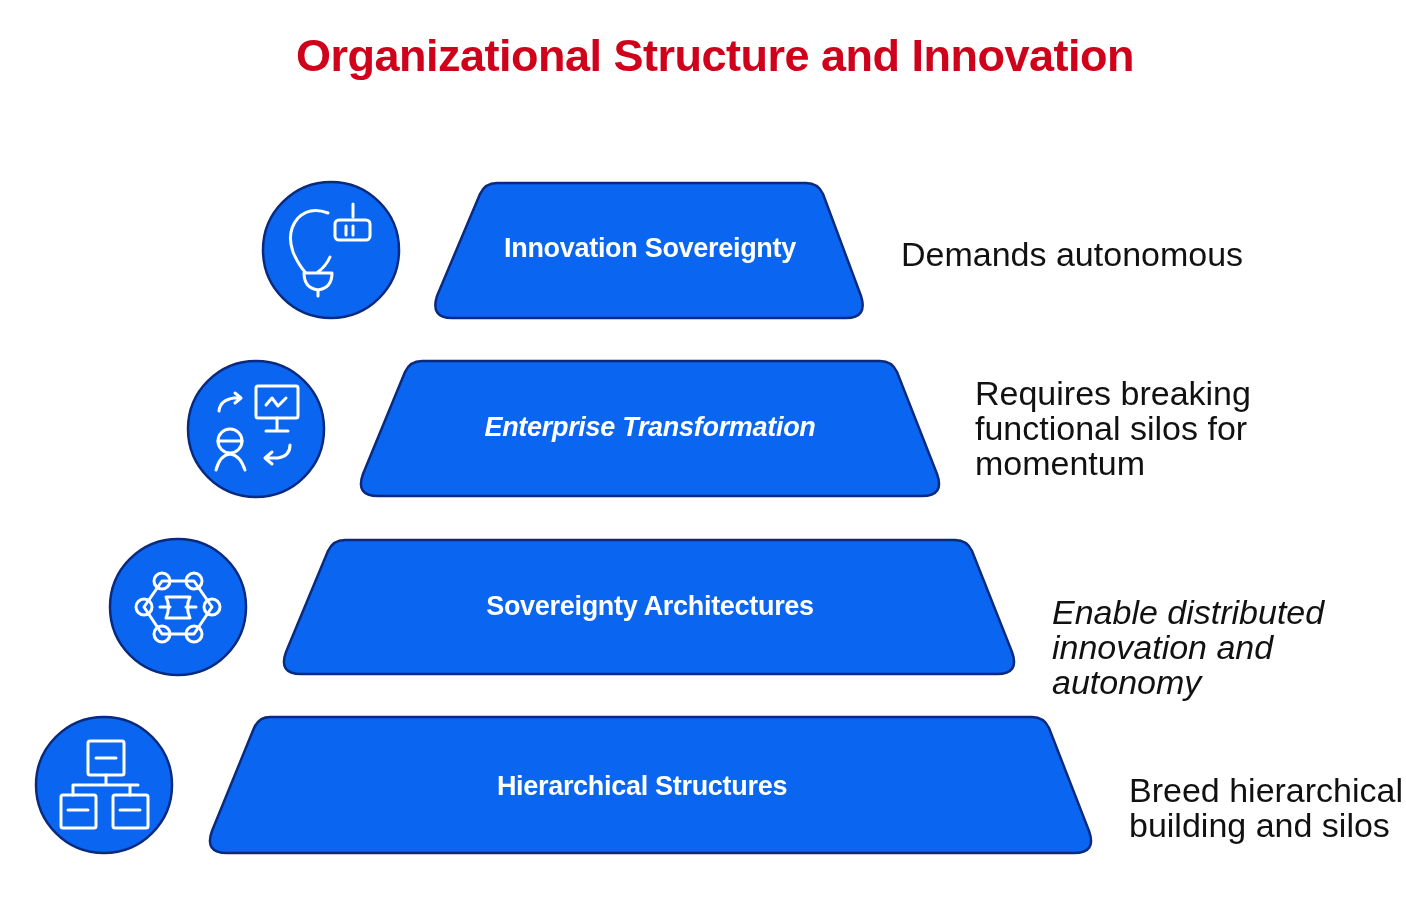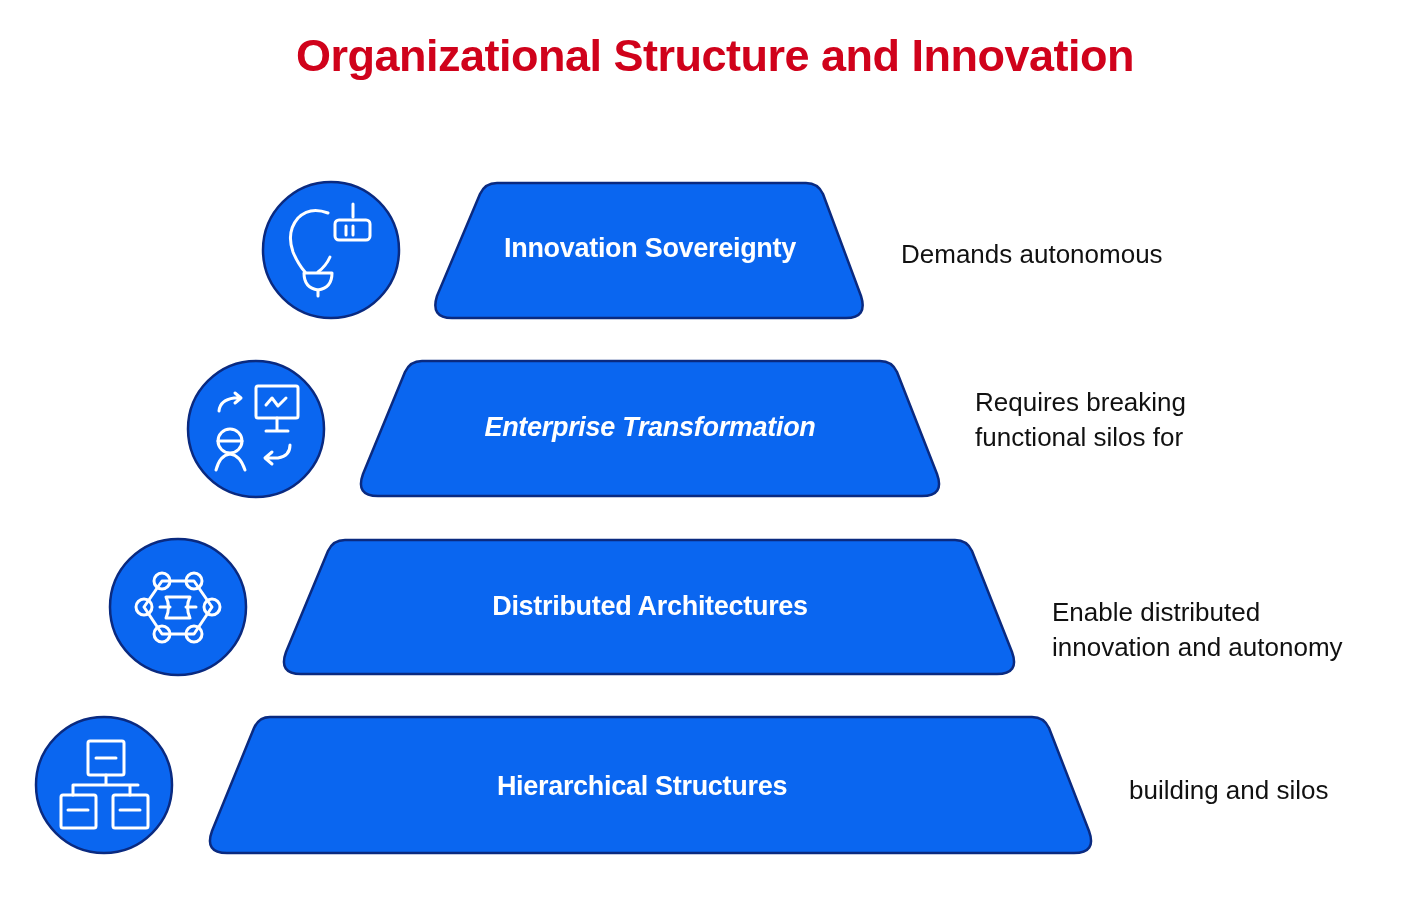--- a/index.html
+++ b/index.html
@@ -3,21 +3,21 @@
   <meta charset="utf-8">
   <style>
     html, body { margin: 0; padding: 0; background: #ffffff; }
     body { width: 1406px; height: 910px; position: relative; overflow: hidden;
            font-family: "Liberation Sans", "DejaVu Sans", sans-serif; }
     .title { position: absolute; left: 0; top: 30px; width: 1430px; text-align: center;
              font-size: 45px; font-weight: bold; color: #d0021b; letter-spacing: -0.5px; }
     svg.canvas { position: absolute; left: 0; top: 0; }
     .tier-label { position: absolute; color: #ffffff; font-weight: bold; font-size: 27px;
                   text-align: center; white-space: nowrap; letter-spacing: -0.3px; }
-    .desc { position: absolute; color: #111111; font-size: 26px; line-height: 35px; }
+    .desc { position: absolute; color: #111111; font-size: 34px; line-height: 35px; }
     .desc span { display: block; }
   </style>
 </head>
 <body>
 
 <div class="title">Organizational Structure and Innovation</div>
 
 <svg class="canvas" width="1406" height="910" viewBox="0 0 1406 910">
   <defs>
     <style>
@@ -78,29 +78,31 @@
     <path class="ic" d="M106,775 L106,785 M73,785 L138,785 M73,785 L73,795 M130,785 L130,795"></path>
     <rect class="ic" x="61" y="795" width="35" height="33" rx="2"></rect>
     <path class="ic" d="M68,810 L88,810"></path>
     <rect class="ic" x="113" y="795" width="35" height="33" rx="2"></rect>
     <path class="ic" d="M120,810 L140,810"></path>
   </g>
 </svg>
 
 <div class="tier-label" style="left:450px; top:233px; width:400px;text-align:center;">Innovation Sovereignty</div>
 <div class="tier-label" style="left:400px; top:412px; width:500px;font-style:italic;">Enterprise Transformation</div>
-<div class="tier-label" style="left:400px; top:591px; width:500px;">Distributed Architectures</div>
+<div class="tier-label" style="left:400px; top:591px; width:500px;">Sovereignty Architectures</div>
 <div class="tier-label" style="left:392px; top:771px; width:500px;">Hierarchical Structures</div>
 
 <div class="desc" style="left:901px; top:237px;">
   <span>Demands autonomous</span>
 </div>
-<div class="desc" style="left:975px; top:376px;margin-top:9px;">
+<div class="desc" style="left:975px; top:376px;">
   <span>Requires breaking</span>
   <span>functional silos for</span>
+  <span>momentum</span>
 </div>
-<div class="desc" style="left:1052px; top:595px;">
+<div class="desc" style="left:1052px; top:595px;font-style:italic;">
   <span>Enable distributed</span>
   <span>innovation and autonomy</span>
 </div>
 <div class="desc" style="left:1129px; top:773px;">
+  <span>Breed hierarchical</span>
   <span>building and silos</span>
 </div>
 
 </body></html>

